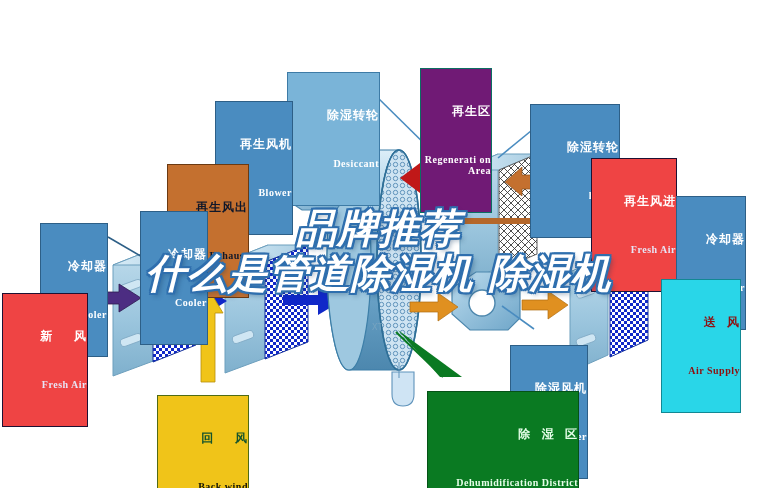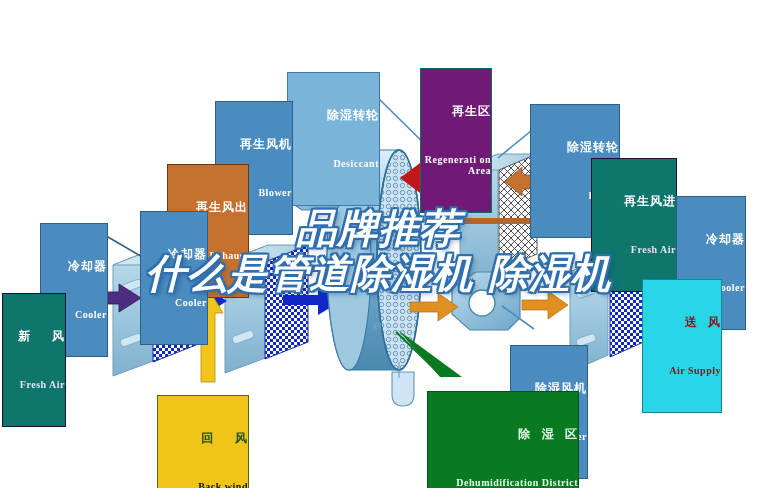--- a/index.html
+++ b/index.html
@@ -61,24 +61,24 @@
     color: #ffffff;
   }
   .lbl-teal {
     background: #701a75;
     border: 1px solid #0c6e62;
     color: #ffffff;
   }
   .lbl-orange {
     background: #c4702f;
     border: 1px solid #6b3a12;
-    color: #ffffff;
+    color: #0f172a;
   }
   .lbl-purple {
-    background: #0f766e;
+    background: #ef4444;
     border: 1px solid #1d1133;
     color: #ffffff;
   }
   .lbl-purple .cn { color: #ffffff; }
   .lbl-purple .en { color: #e8e4f5; }
   .lbl-cyan {
     background: #29d6e8;
     border: 1px solid #118894;
     color: #8e1111;
   }
@@ -322,41 +322,41 @@
   <div class="label lbl-purple" style="left:591px; top:142px; width:86px;">
     <span class="cn">再生风进</span>
     <span class="en">Fresh Air</span>
   </div>
 
   <div class="label lbl-steelblue" style="left:676px; top:180px; width:70px;">
     <span class="cn">冷却器</span>
     <span class="en">Cooler</span>
   </div>
 
-  <div class="label lbl-cyan" style="left:642px; top:263px; width:80px;">
+  <div class="label lbl-cyan" style="left:661px; top:263px; width:80px;">
     <span class="cn">送  风</span>
     <span class="en">Air Supply</span>
   </div>
 
   <div class="label lbl-orange" style="left:167px; top:148px; width:82px;">
     <span class="cn">再生风出</span>
     <span class="en">Exhaust</span>
   </div>
 
   <div class="label lbl-steelblue" style="left:40px; top:207px; width:68px;">
     <span class="cn">冷却器</span>
     <span class="en">Cooler</span>
   </div>
 
   <div class="label lbl-steelblue" style="left:140px; top:195px; width:68px;">
     <span class="cn">冷却器</span>
     <span class="en">Cooler</span>
   </div>
 
-  <div class="label lbl-purple" style="left:2px; top:277px; width:64px;">
+  <div class="label lbl-purple" style="left:2px; top:277px; width:86px;">
     <span class="cn">新    风</span>
     <span class="en">Fresh Air</span>
   </div>
 
   <div class="label lbl-gold" style="left:157px; top:379px; width:92px;">
     <span class="cn">回    风</span>
     <span class="en">Back wind</span>
   </div>
 
   <div class="label lbl-steelblue" style="left:510px; top:329px; width:78px;">

